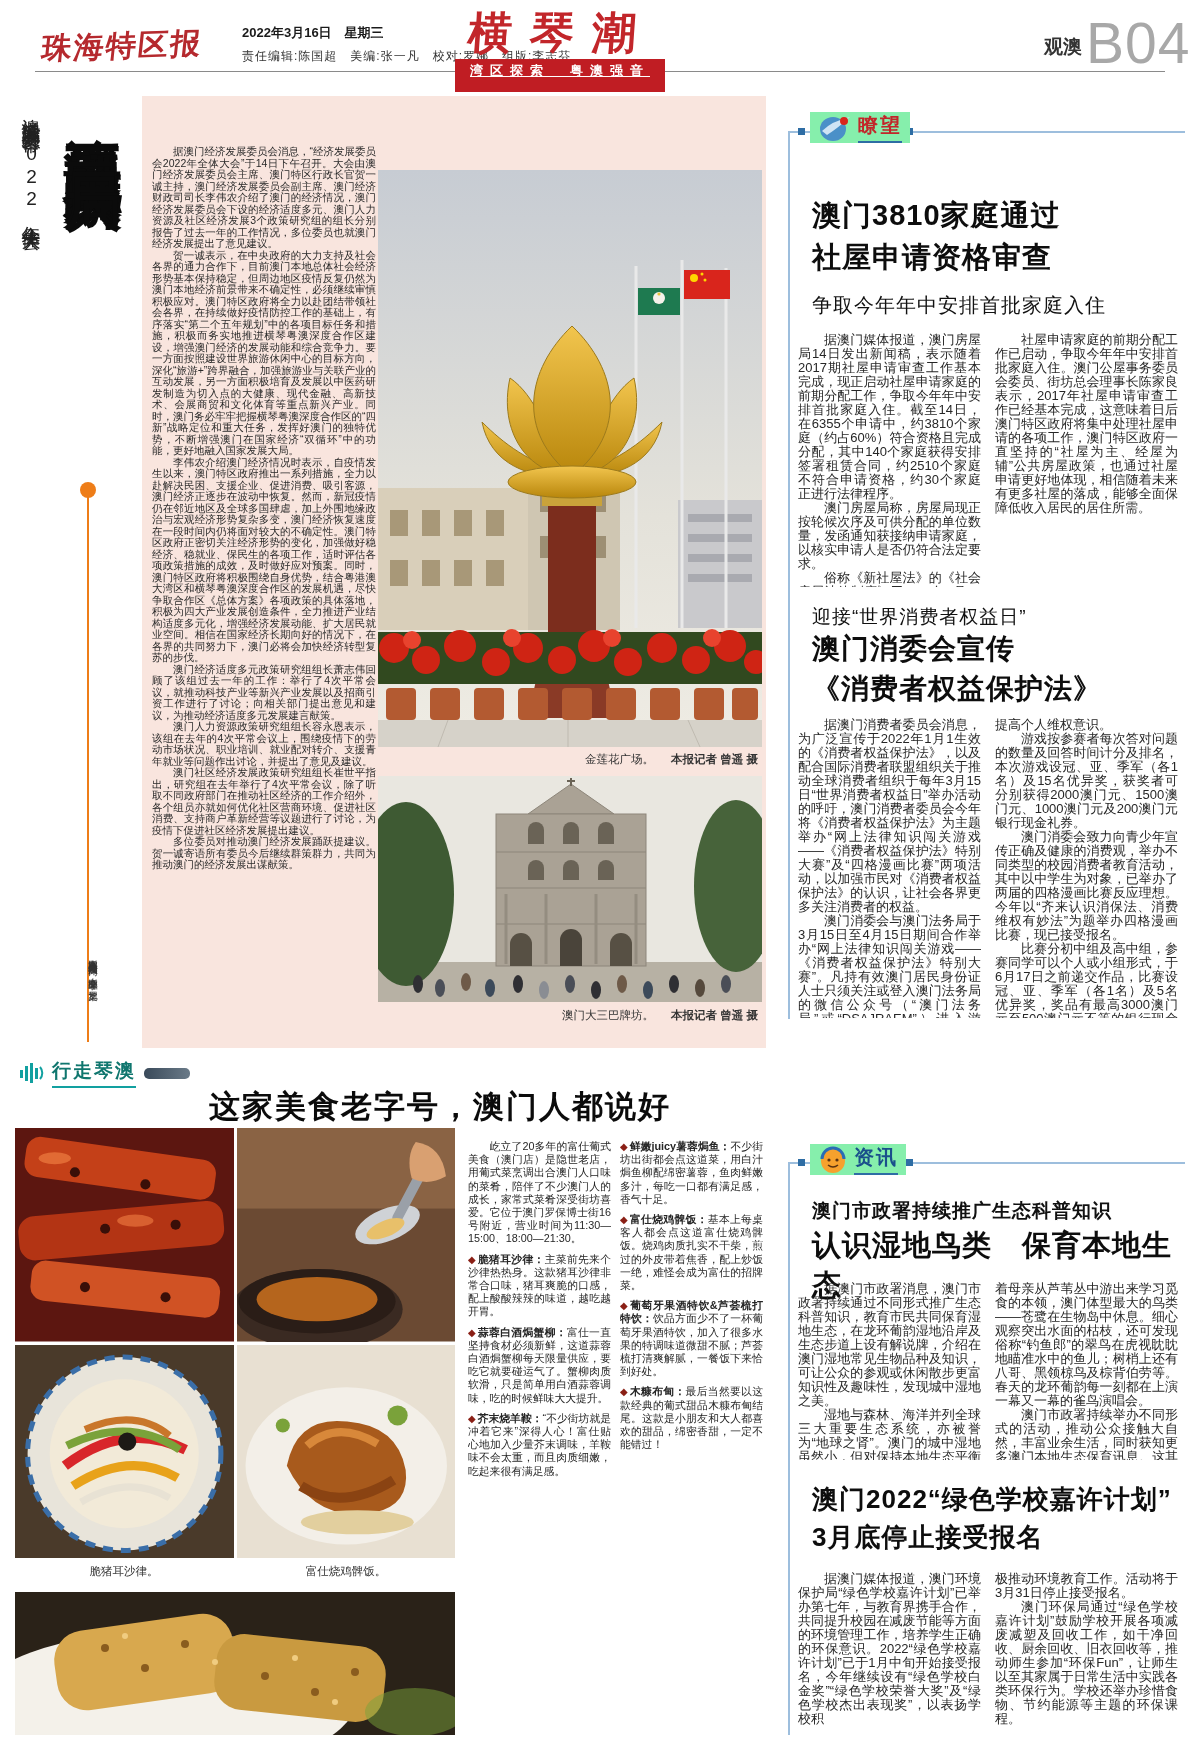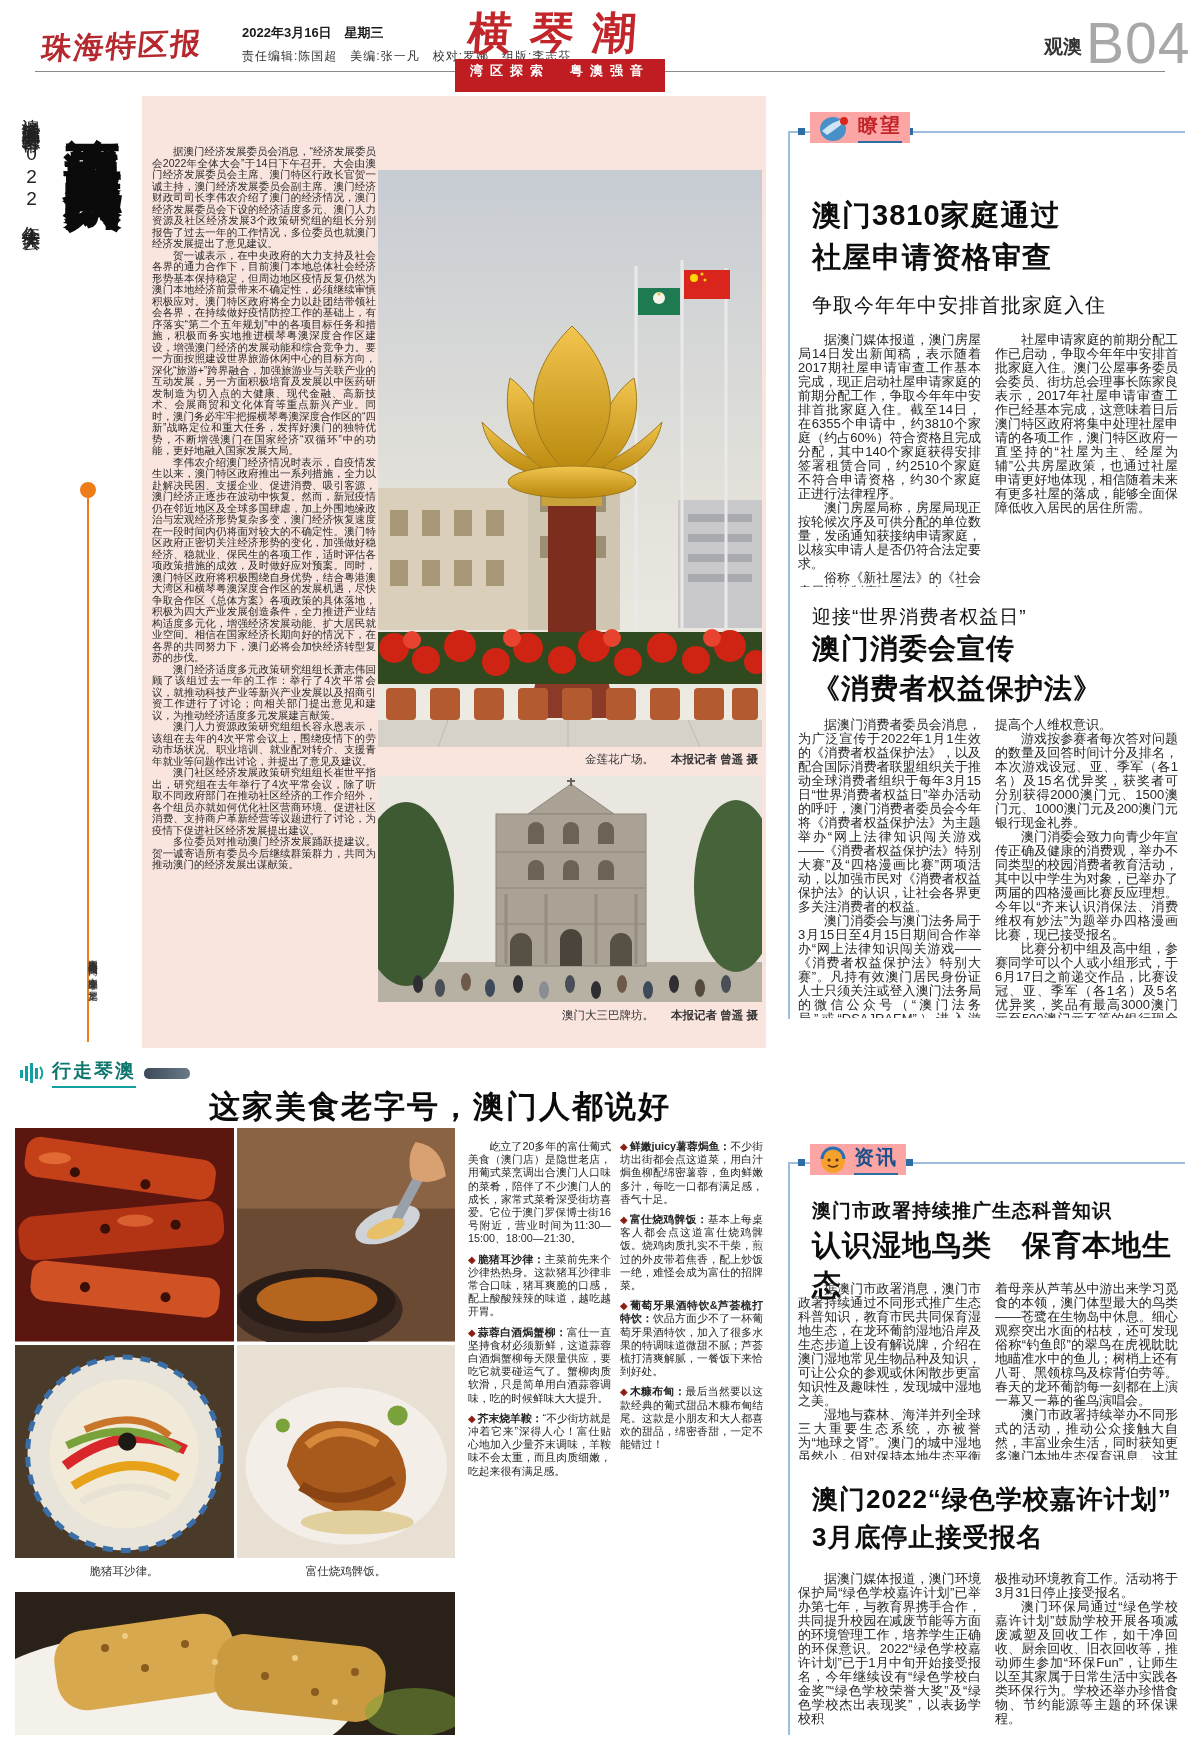--- a/index.html
+++ b/index.html
@@ -28,21 +28,21 @@
   .pink-panel{background:#f9e5de;}
   .lead-text{font-size:10.5px;line-height:11.5px;text-align:justify;color:#2a2a2a;overflow:hidden;}
   .lead-text p{margin:0;text-indent:2em;}
   .caption{font-size:11.5px;color:#333;text-align:right;}
   .cap-credit{font-weight:700;margin-left:14px;}
   .photo{display:block;}
   
   .frame-v{background:#9dbedd;width:2px;}
   .frame-h{background:#9dbedd;height:2px;}
   .sq{width:7px;height:7px;background:#2e6da4;}
-  .badge{display:flex;align-items:center;background:#fca5a5;padding:0 8px;}
+  .badge{display:flex;align-items:center;background:#86efac;padding:0 8px;}
   .badge-label{font-size:20px;font-weight:800;margin-left:6px;border-bottom:2px solid #2e6da4;
                padding-bottom:2px;letter-spacing:2px;}
   .lbl-red{color:#c2262a;}
   .lbl-blue{color:#1a4f8b;}
   .art-title{font-weight:800;color:#0d0d0d;letter-spacing:1px;}
   .kicker{font-size:19px;color:#111;letter-spacing:1px;}
   .serif-title{font-family:"Liberation Serif","DejaVu Serif",serif;}
   .cols{display:flex;gap:14px;overflow:hidden;}
   .col{width:183px;font-size:13px;line-height:14px;text-align:justify;color:#262626;}
   .col p{margin:0;text-indent:2em;}
@@ -67,21 +67,21 @@
 
 <div class="page">
 
   <div class="abs paper-name" style="left:42px;top:26px;">珠海特区报</div>
   <div class="abs" style="left:242px;top:24px;">
     <div class="date-line">2022年3月16日　星期三</div>
     <div class="staff-line">责任编辑:陈国超　美编:张一凡　校对:罗娜　组版:李志芬</div>
   </div>
   <div class="abs hrule" style="left:35px;top:71px;width:1130px;"></div>
   <div class="abs masthead" style="left:468px;top:4px;">横琴潮</div>
-  <div class="abs redbar" style="left:455px;top:59px;width:210px;height:33px;">湾区探索　粤澳强音</div>
+  <div class="abs redbar" style="left:455px;top:59px;width:210px;height:33px;text-decoration:underline;">湾区探索　粤澳强音</div>
   <div class="abs sec-label" style="left:1044px;top:34px;">观澳</div>
   <div class="abs pageno" style="left:1086px;top:10px;">B04</div>
 
   <div class="abs v-sub" style="left:18px;top:104px;height:480px;">澳门经济发展委员会举行2022年全体大会</div>
   <div class="abs" style="left:80px;top:482px;width:16px;height:16px;border-radius:50%;background:#ee7d18;"></div>
   <div class="abs" style="left:87px;top:497px;width:2px;height:545px;background:#ee7d18;"></div>
   <div class="abs v-head" style="left:54px;top:92px;height:870px;">澳门要更好地融入国家发展大局</div>
 
   <div class="abs v-credit" style="left:86px;top:952px;height:200px;">
     <span>本版文图除署名外均为澳门媒体</span>

